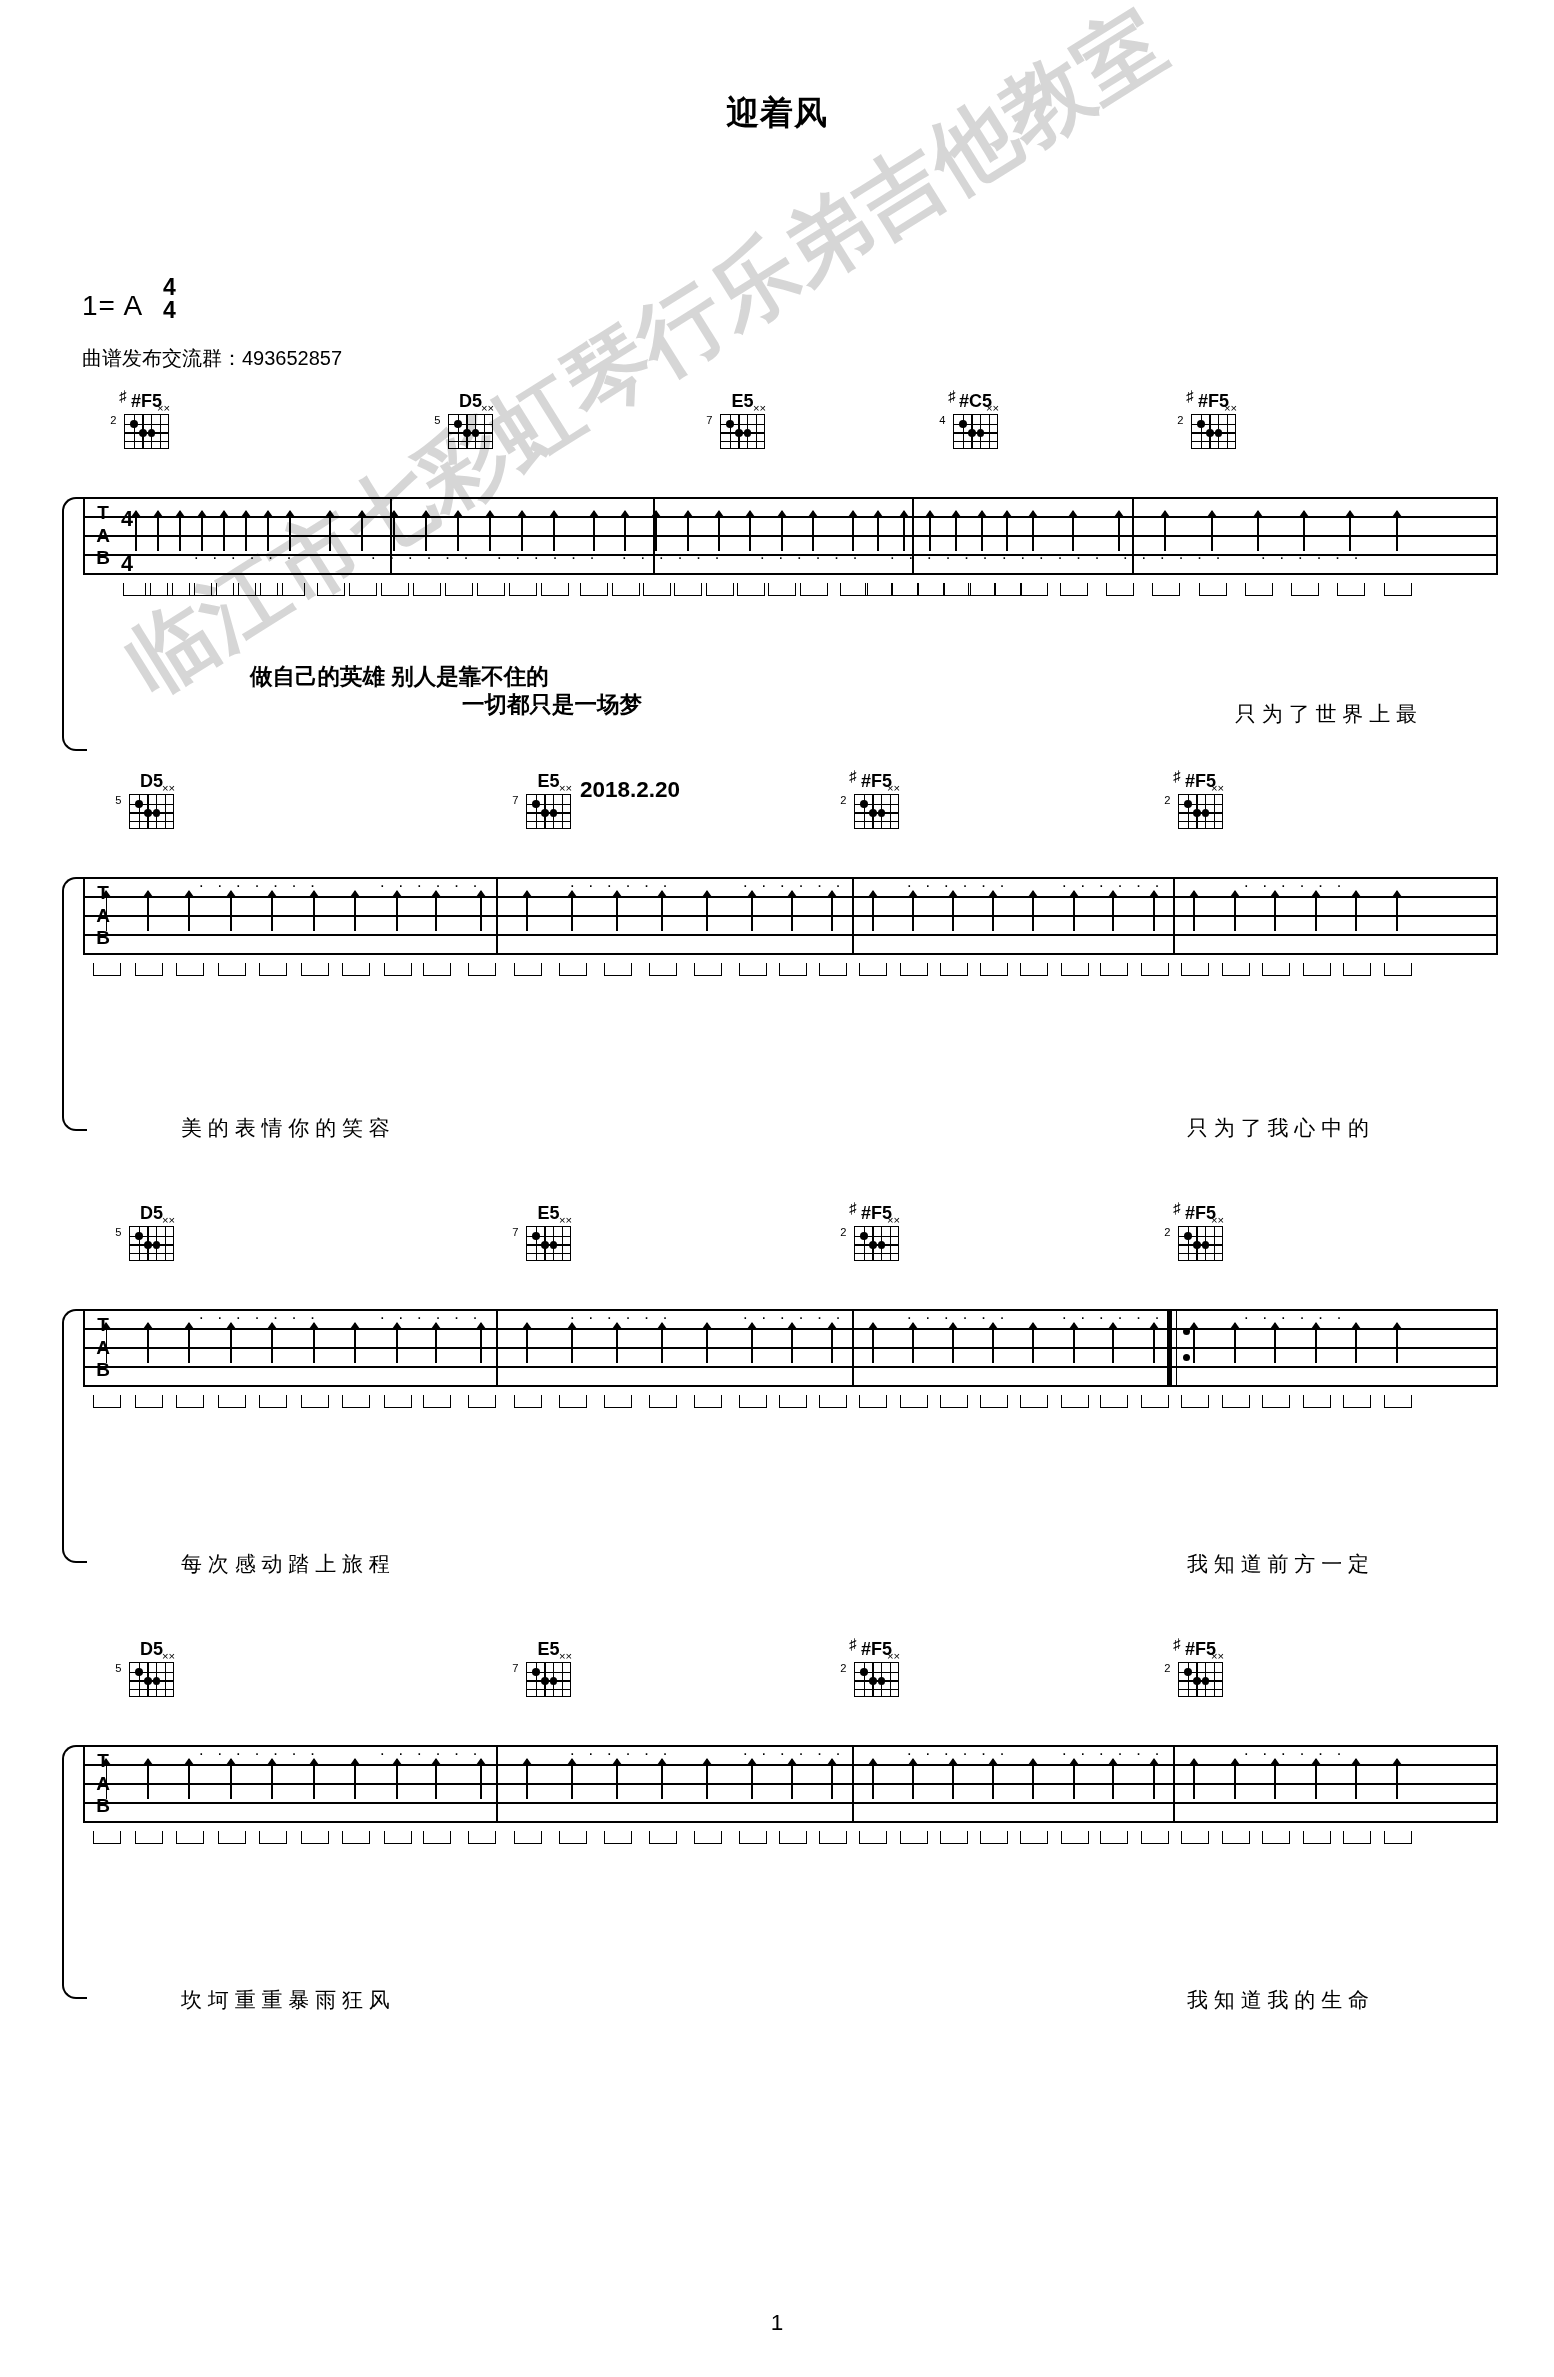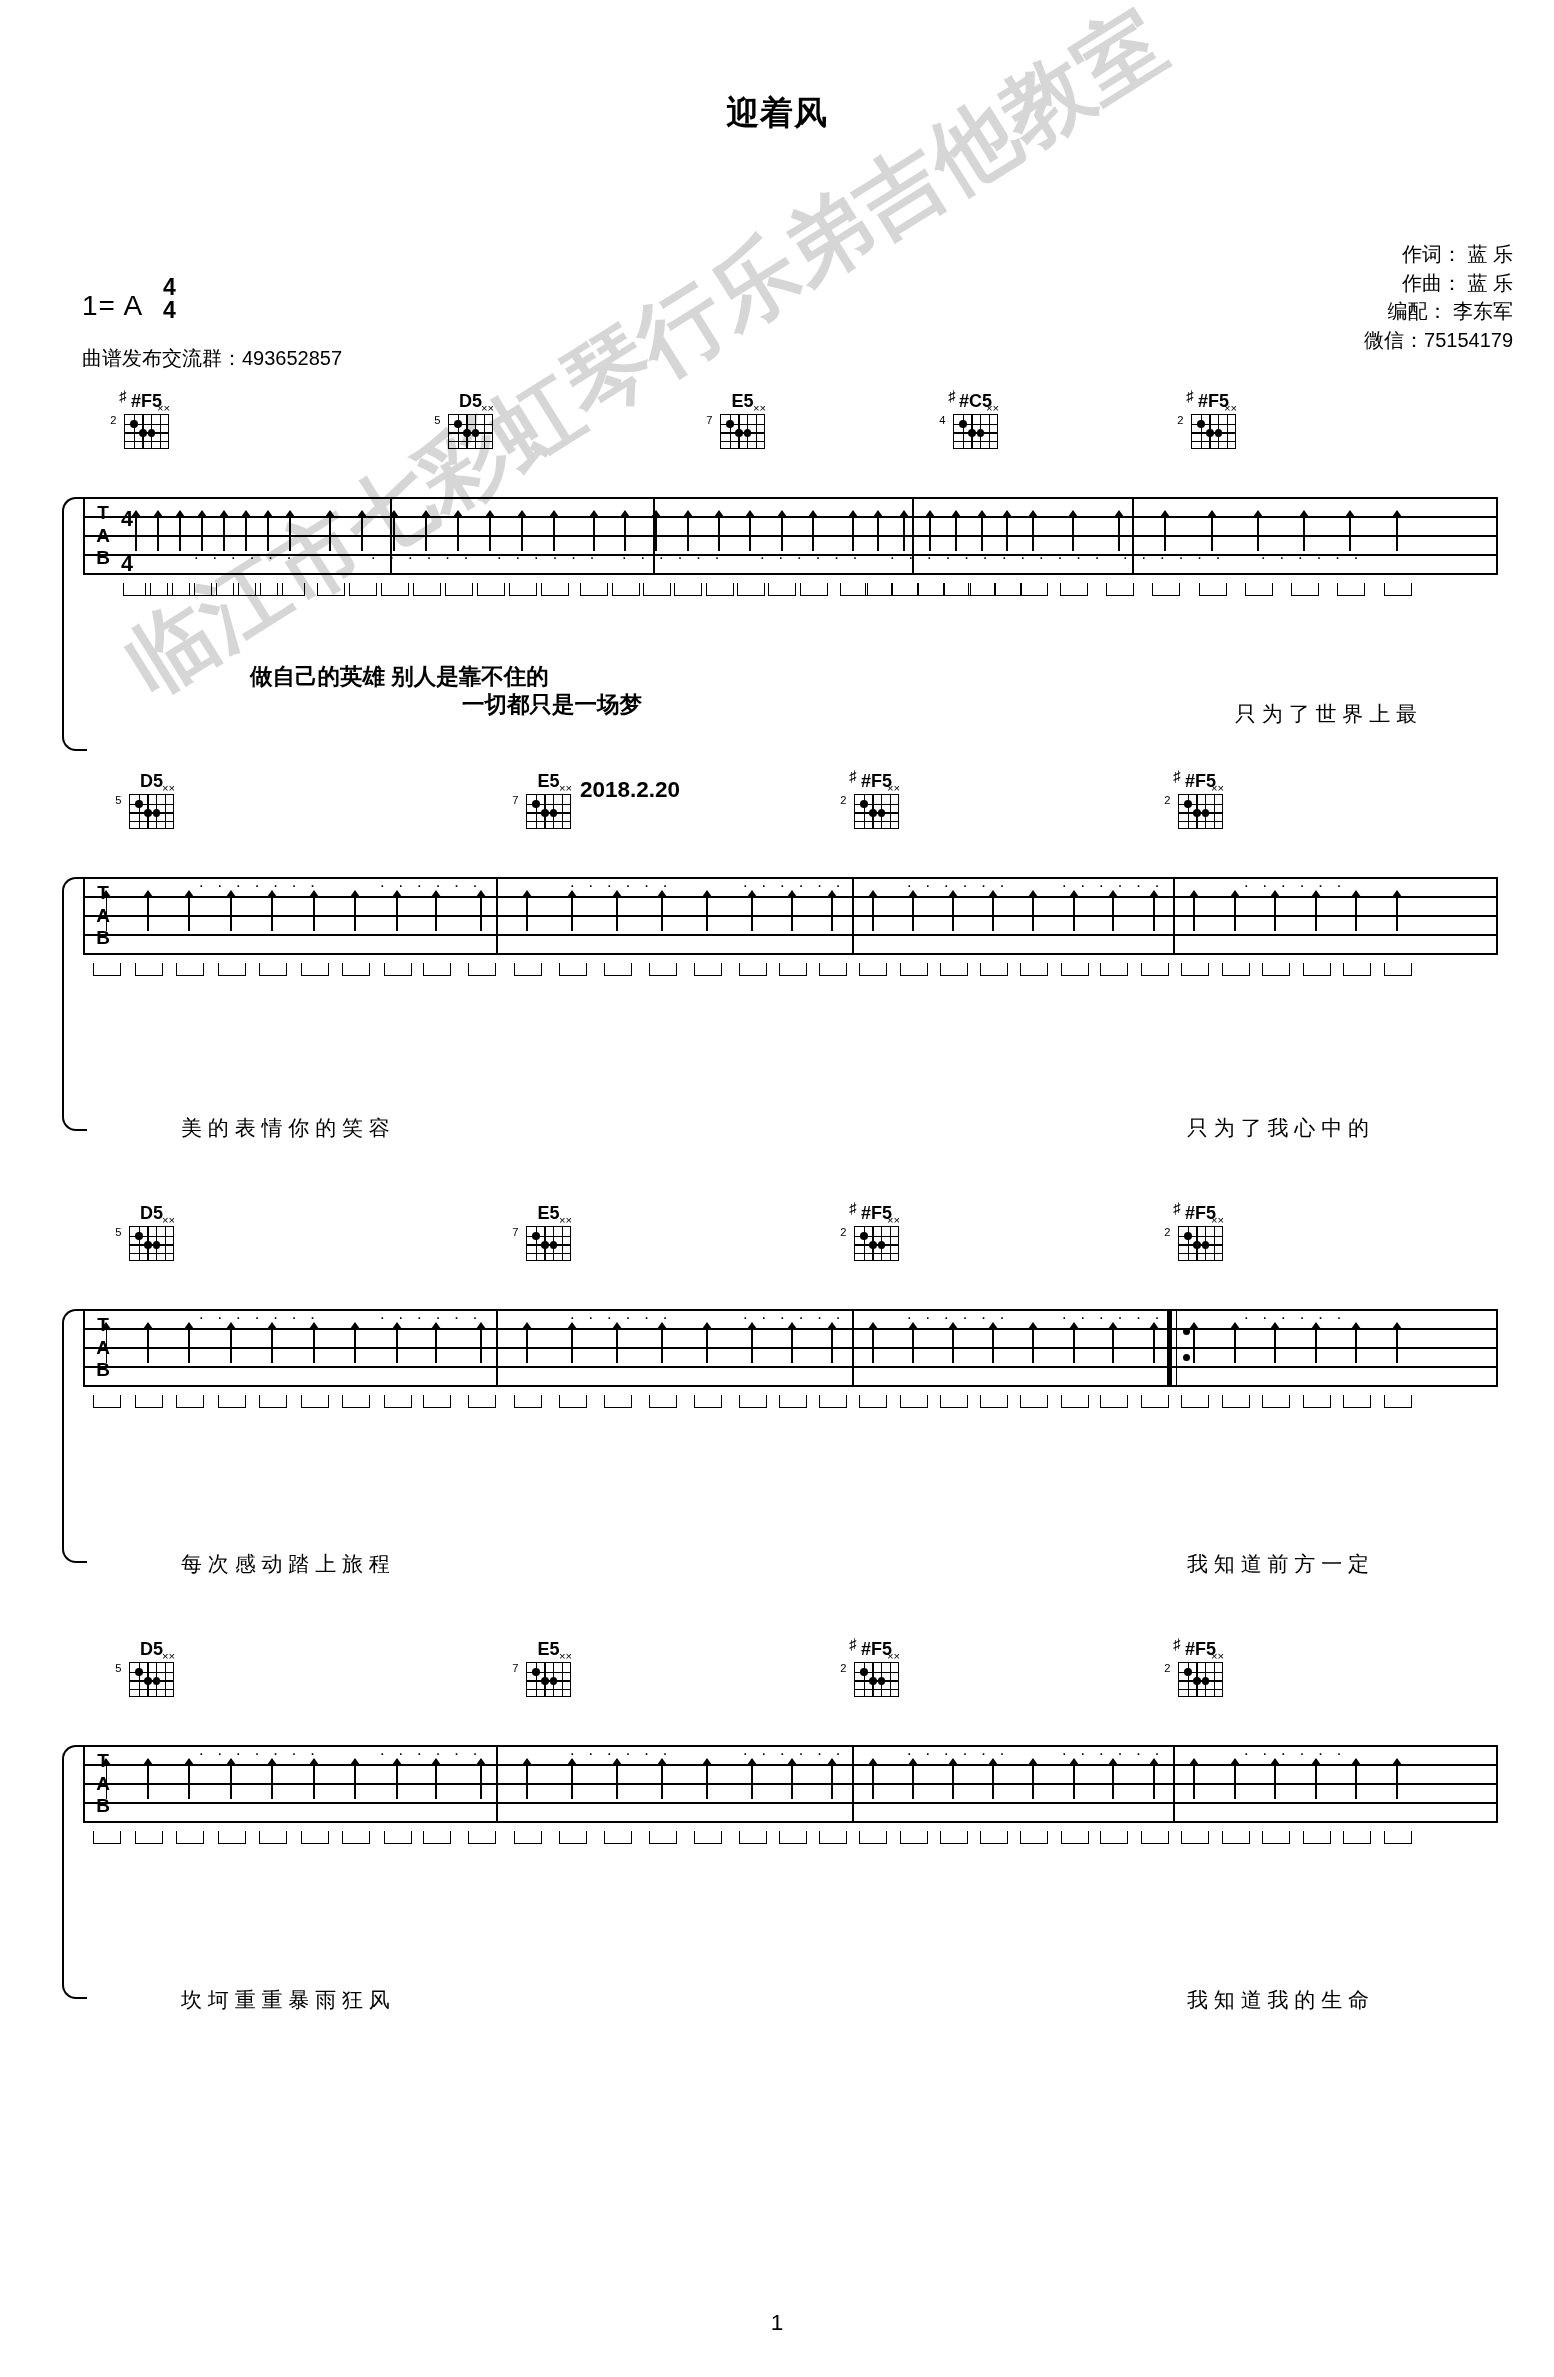--- a/index.html
+++ b/index.html
@@ -89,26 +89,20 @@
   <div class="key-box">
     <span class="eq">1=</span>
     <span class="eq">A</span>
     <span class="meter">
       <span class="num">4</span>
       <span class="den">4</span>
     </span>
   </div>
   <div class="group-line">曲谱发布交流群：493652857</div>
 
-  <div class="credits">
-    <div>作词： 蓝 乐</div>
-    <div>作曲： 蓝 乐</div>
-    <div>编配： 李东军</div>
-    <div>微信：75154179</div>
-  </div>
 
   <div class="watermark">临江市七彩虹琴行乐弟吉他教室</div>
 
   <div class="system" id="sys1" style="top:393px;height:371px;">
     <div class="sys-brace" style="top:104px;height:250px;"></div>
 
     <div class="chord" style="left:112px;top:0px;">
       <div class="csharp">♯</div>
       <div class="cname">#F5</div>
       <div class="fret">2</div>

